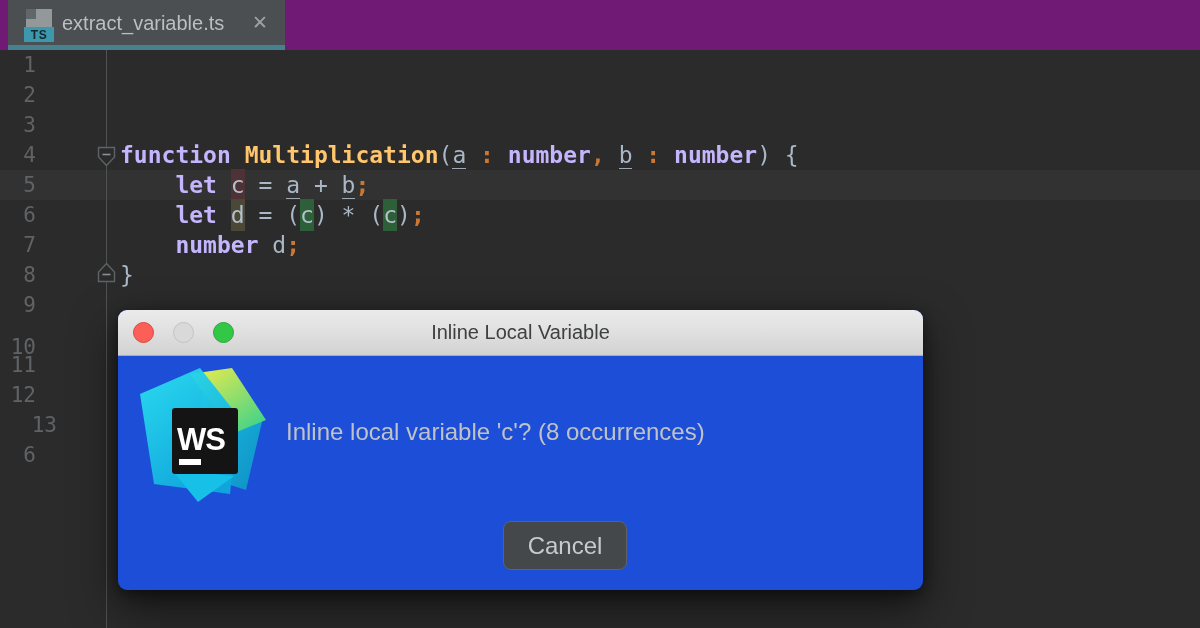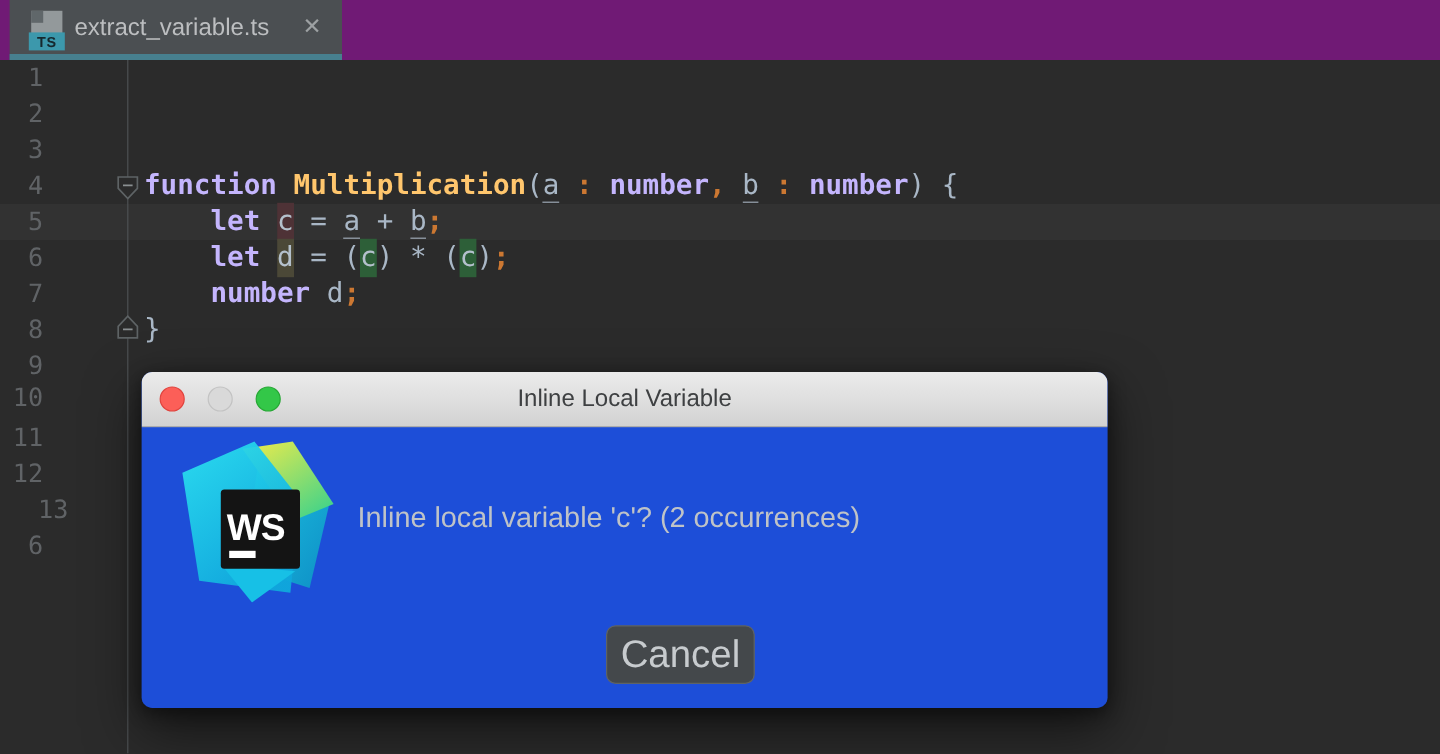--- a/index.html
+++ b/index.html
@@ -51,26 +51,26 @@
   .dlg-titlebar{
     position:absolute;left:0;top:0;width:100%;height:45px;
     background:linear-gradient(180deg,#EBEBEB 0%,#DEDEDE 55%,#D2D2D2 100%);
     border-bottom:1px solid #ACACAC;
   }
   .dlg-title{width:100%;text-align:center;line-height:45px;font-size:20px;color:#3E4042;}
   .traffic{position:absolute;top:12px;width:21px;height:21px;border-radius:50%;cursor:pointer;}
   .t-red{left:15px;background:#FC5F58;border:1px solid #E0443E;box-sizing:border-box;}
   .t-gray{left:55px;background:#D9D9D9;border:1px solid #C3C3C3;box-sizing:border-box;}
   .t-green{left:95px;background:#33C748;border:1px solid #27A835;box-sizing:border-box;}
-  .dlg-body{position:absolute;left:12px;top:46px;width:100%;height:234px;border-radius:26px;}
+  .dlg-body{position:absolute;left:0;top:46px;width:100%;height:234px;border-radius:26px;}
   .ws-logo{position:absolute;left:16px;top:10px;width:136px;height:136px;}
   .dlg-message{position:absolute;left:168px;top:62px;width:494px;color:#BFC3C7;font-size:24px;}
   .btn{
     position:absolute;border-radius:8px;display:flex;align-items:center;justify-content:center;
-    font-size:32px;cursor:pointer;box-sizing:border-box;
+    font-size:24px;cursor:pointer;box-sizing:border-box;margin-left:10px;
   }
   .btn-cancel{
     left:375px;top:165px;width:124px;height:49px;
     background:#44484B;border:1px solid #5E6366;color:#C7CBCE;
   }
   .btn-ok{
     left:519px;top:166px;width:120px;height:48px;
     background:linear-gradient(180deg,#31496B 0%,#273C59 55%,#22344D 100%);
     border:1px solid #6FA3DC;color:#E3E9EF;font-weight:600;
     box-shadow:0 0 7px 3px rgba(88,149,220,.50);
@@ -97,21 +97,21 @@
 <div class="gutter">
     <div class="lnum" style="top: 0px;">1</div>
     <div class="lnum" style="top: 30px;">2</div>
     <div class="lnum" style="top: 60px;">3</div>
     <div class="lnum" style="top: 90px;">4</div>
     <div class="lnum" style="top: 120px;">5</div>
     <div class="lnum" style="top: 150px;">6</div>
     <div class="lnum" style="top: 180px;">7</div>
     <div class="lnum" style="top: 210px;">8</div>
     <div class="lnum" style="top: 240px;">9</div>
-    <div class="lnum" style="top: 266px;">10</div>
+    <div class="lnum" style="top: 282px;">10</div>
     <div class="lnum" style="top: 300px;">11</div>
     <div class="lnum" style="top: 330px;">12</div>
     <div class="lnum" style="top: 360px; margin-left: 21px;">13</div>
     <div class="lnum" style="top: 390px;">6</div>
   </div>
 <div class="gutter-sep"></div>
 
 <svg class="fold-marker" style="top:146px" viewBox="0 0 19 21">
   <polygon points="1.5,1.5 17.5,1.5 17.5,11 9.5,19.5 1.5,11" fill="#2B2B2B" stroke="#5E6365" stroke-width="1.4"></polygon>
   <line x1="5.5" y1="8.5" x2="13.5" y2="8.5" stroke="#8A8F91" stroke-width="1.6"></line>
@@ -155,17 +155,17 @@
       </defs>
       <polygon points="70,16 128,56 112,124 56,106" fill="url(#gTeal)"></polygon>
       <polygon points="56,8 98,2 132,54 98,68" fill="url(#gYellow)"></polygon>
       <polygon points="6,28 66,2 104,50 96,128 20,118" fill="url(#gCyan)" opacity="0.96"></polygon>
       <polygon points="38,104 100,110 64,136" fill="#17C0E6"></polygon>
       <rect x="38" y="42" width="66" height="66" rx="3" fill="#141414"></rect>
       <text x="43" y="84" font-family="Liberation Sans, sans-serif" font-weight="bold" font-size="31" fill="#FFFFFF" letter-spacing="-1">WS</text>
       <rect x="45" y="93" width="22" height="6" fill="#FFFFFF"></rect>
     </svg>
 
-    <div class="dlg-message">Inline local variable 'c'? (2 occurrences)</div>
+    <div class="dlg-message">Inline local variable 'c'? (8 occurrences)</div>
 
     <div class="btn btn-cancel">Cancel</div>
   </div>
 </div>
 
 </body></html>

